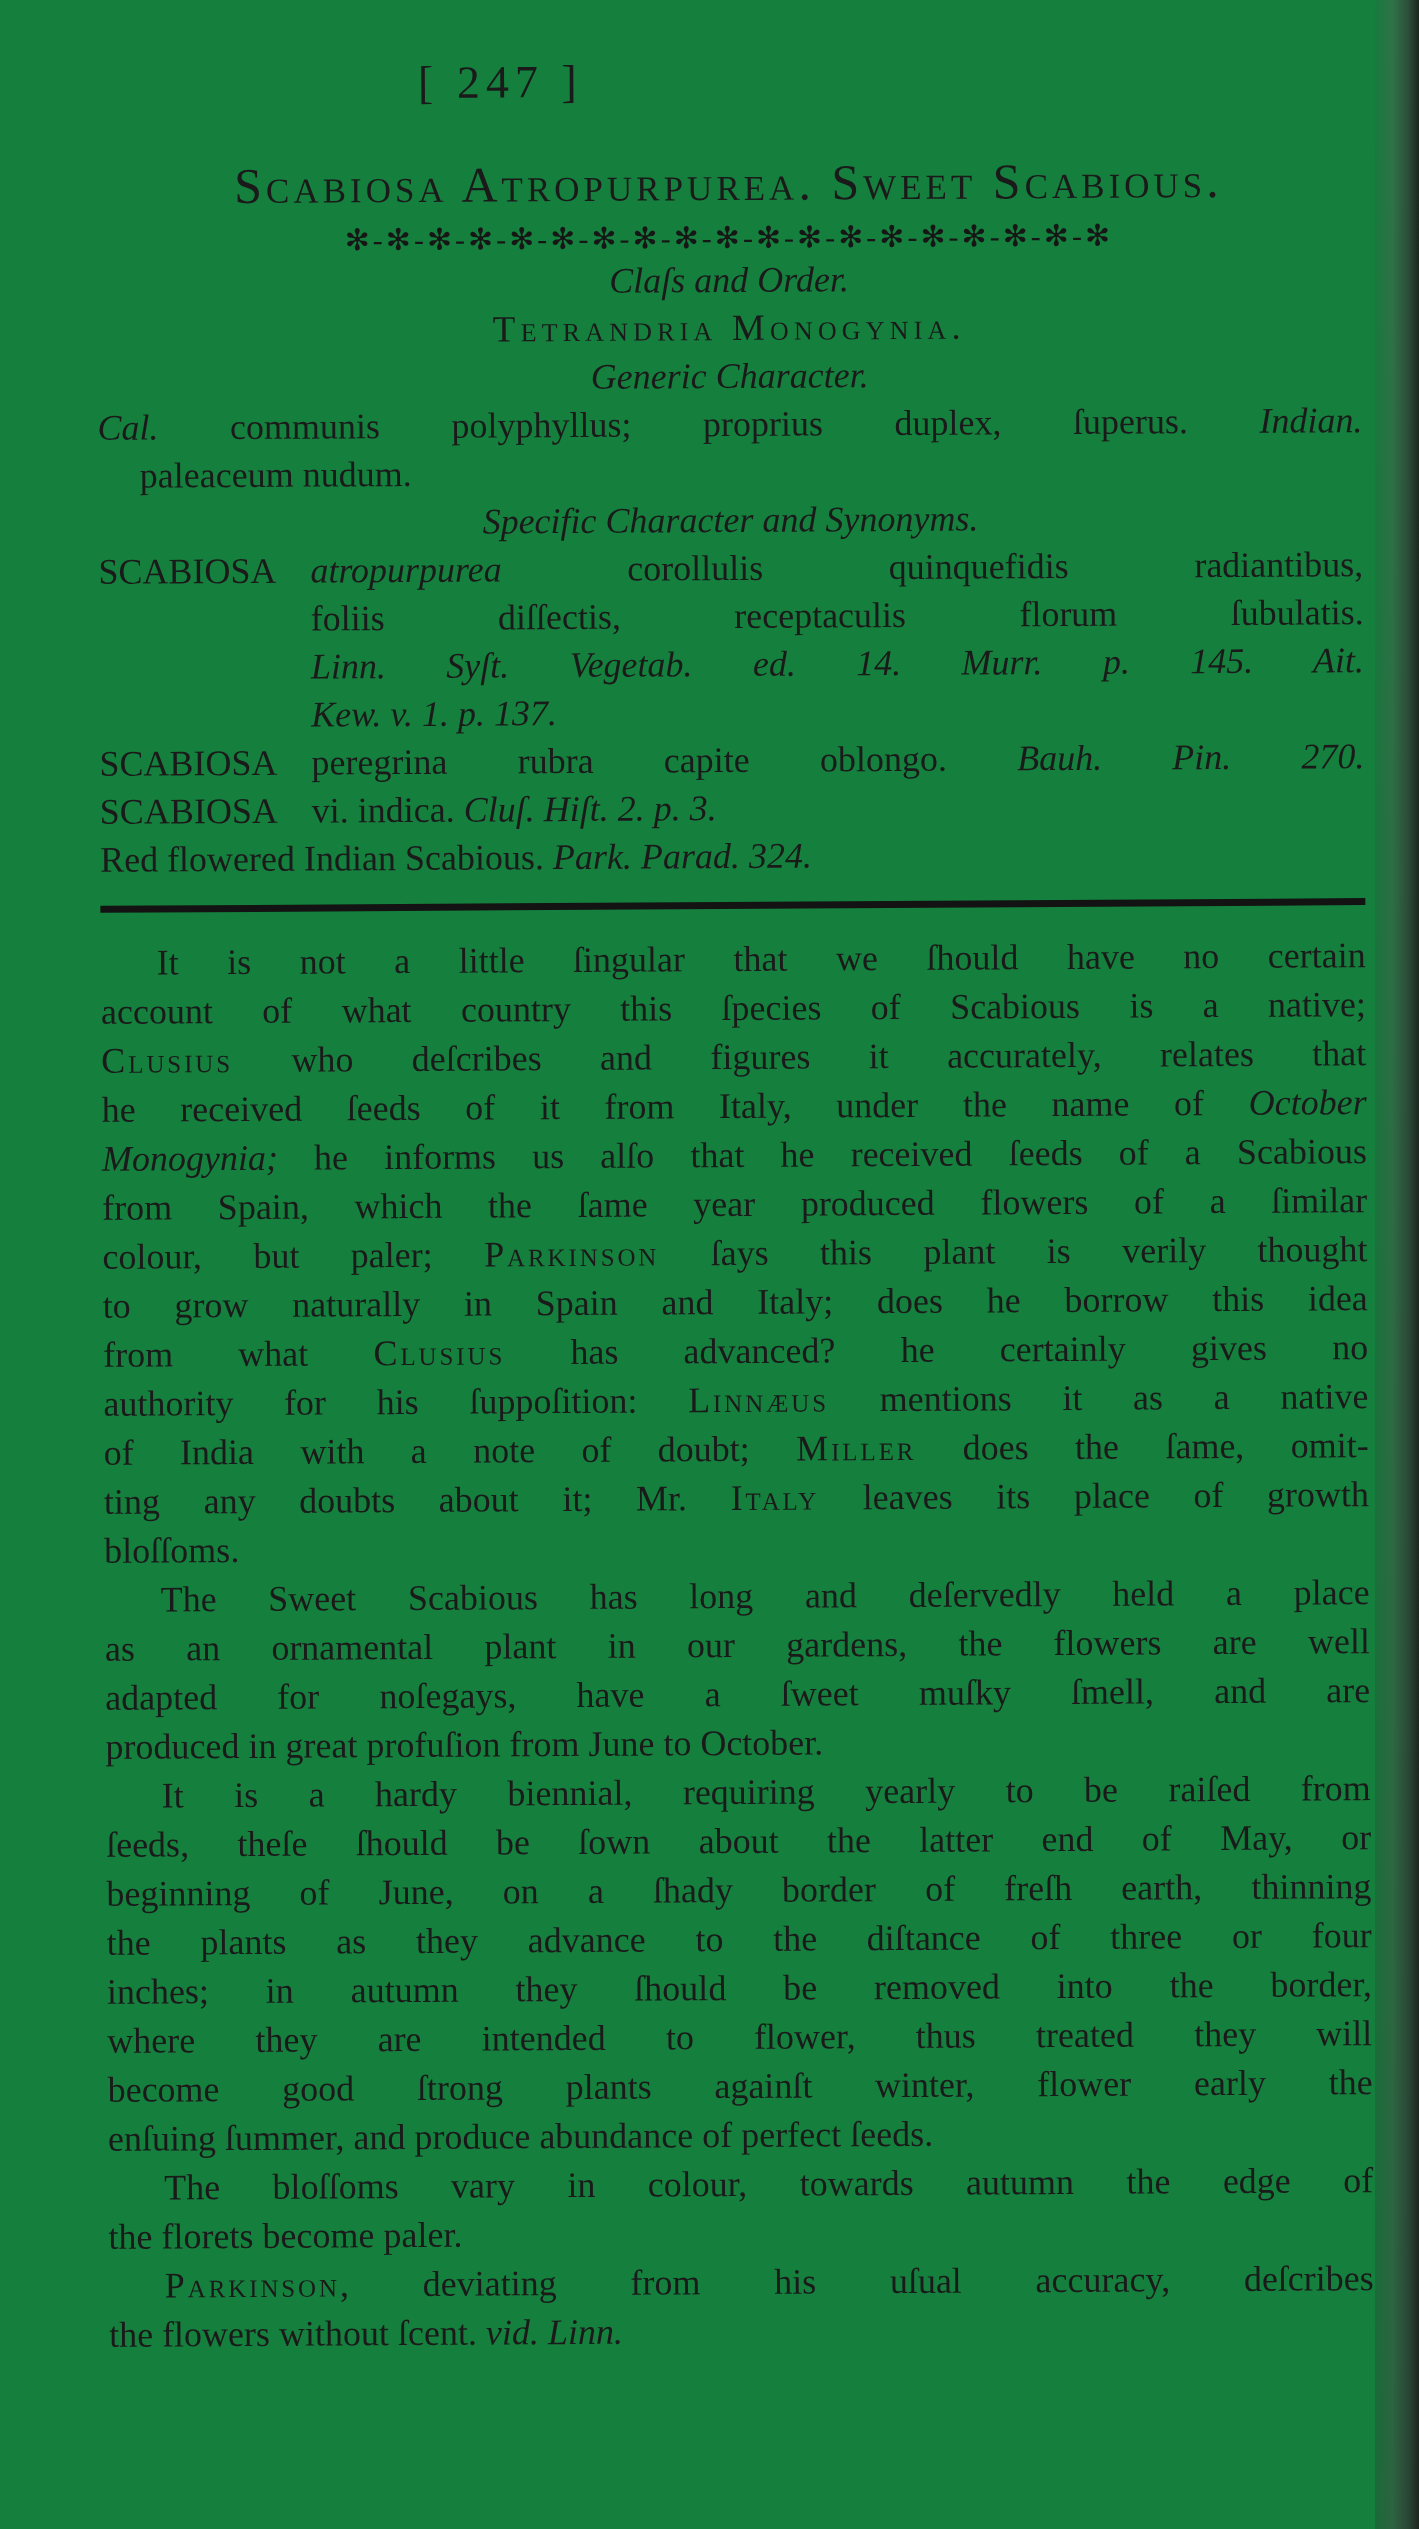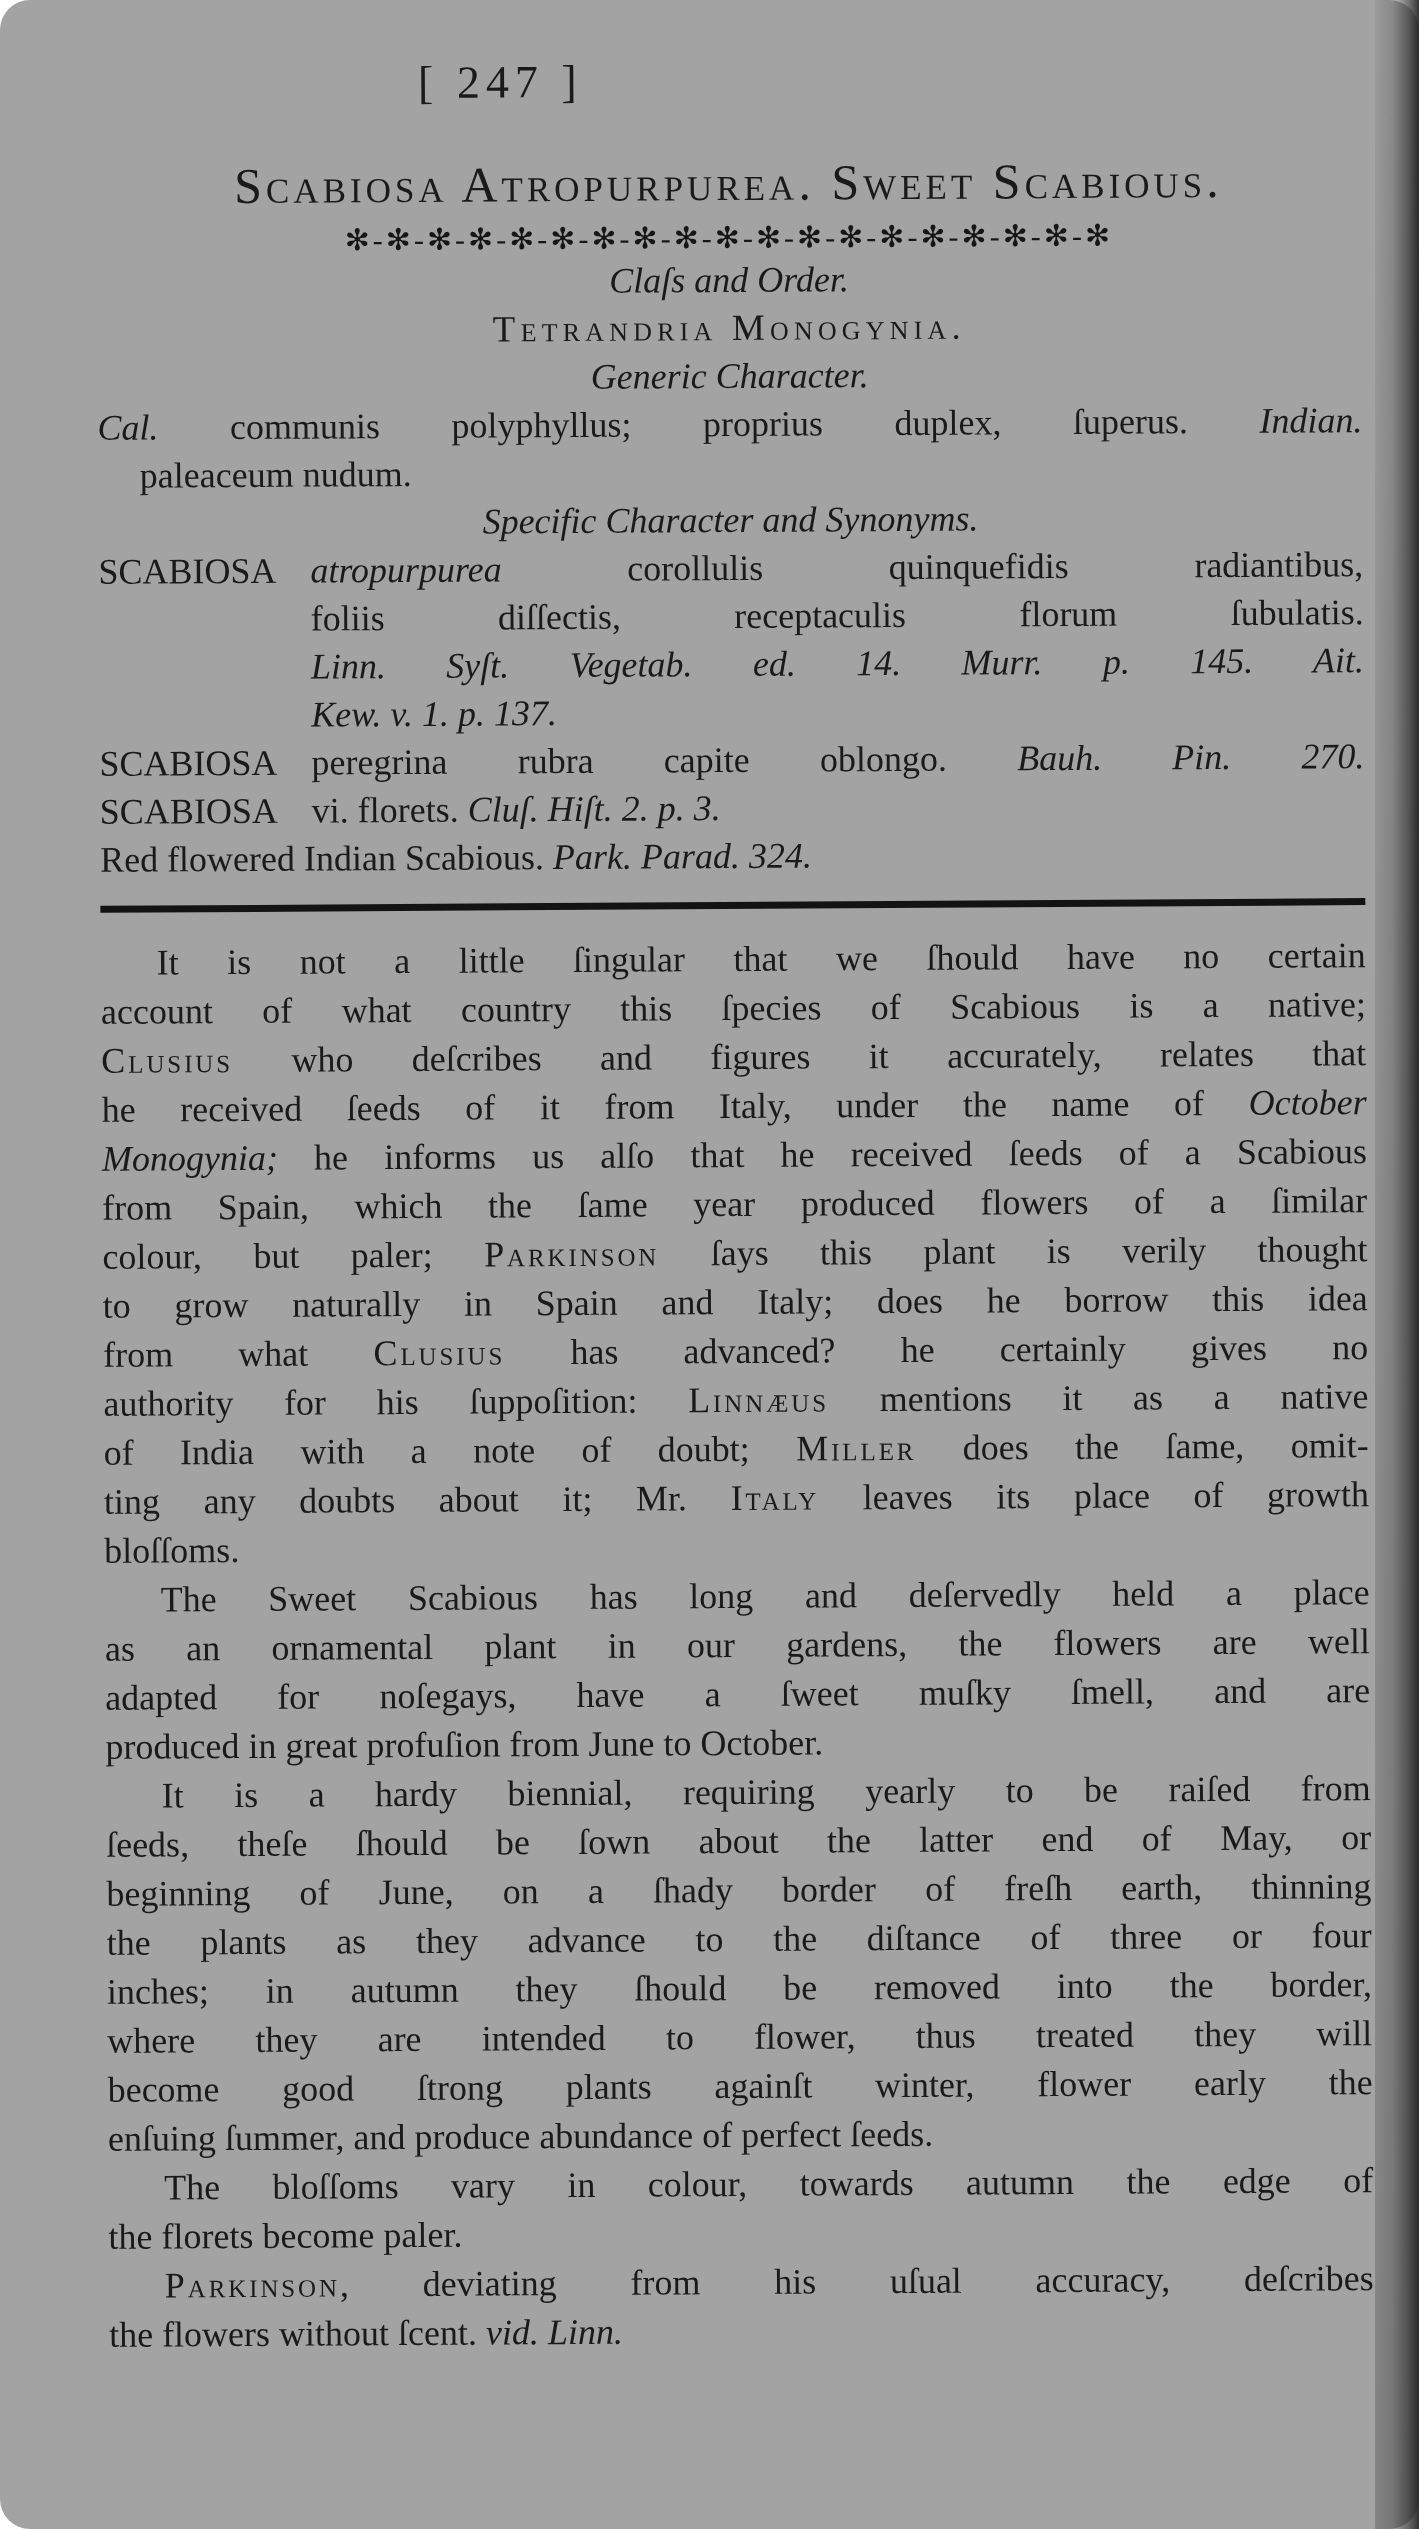--- a/index.html
+++ b/index.html
@@ -2,21 +2,21 @@
 <html><head>
 <meta charset="utf-8">
 <style>
   html,body{margin:0;padding:0;}
   body{
     width:1419px;height:2529px;position:relative;overflow:hidden;
     background:#ffffff;
     font-family:"Liberation Serif", serif;
     color:#1a1a1a;
   }
-  .page{position:absolute;inset:0;background:#a3a3a3;border-radius:30px;}
+  .page{position:absolute;inset:0;background:#15803d;}
   .content{
     position:absolute;left:95px;top:28px;width:1265px;
     transform:rotate(-0.35deg);transform-origin:50% 0;
   }
   
   .pagenum{margin:30px 0 0 195px;width:420px;text-align:center;
     font-size:46px;line-height:1;letter-spacing:6px;}
   .title{margin-top:54px;text-align:center;font-size:50px;line-height:1;
     font-variant:small-caps;letter-spacing:4px;white-space:nowrap;}
   .ornament{margin-top:12px;text-align:center;font-size:30px;line-height:36px;
@@ -74,21 +74,21 @@
       </div>
 
     <div class="fm center i">Specific Character and Synonyms.</div>
 
     <div>
         <div class="fm j"><span class="lead">SCABIOSA</span><span class="i">atropurpurea</span><span> corollulis quinquefidis radiantibus,</span></div>
         <div class="fm shang j"><span>foliis diſſectis, receptaculis florum ſubulatis.</span></div>
         <div class="fm shang j"><span class="i">Linn. Syſt. Vegetab. ed. 14. Murr. p. 145. Ait.</span></div>
         <div class="fm shang"><span class="i">Kew. v. 1. p. 137.</span></div>
         <div class="fm j"><span class="lead">SCABIOSA</span><span>peregrina rubra capite oblongo. </span><span class="i">Bauh. Pin. 270.</span></div>
-        <div class="fm"><span class="lead">SCABIOSA</span><span>vi. florets. </span><span class="i">Cluſ. Hiſt. 2. p. 3.</span></div>
+        <div class="fm"><span class="lead">SCABIOSA</span><span>vi. indica. </span><span class="i">Cluſ. Hiſt. 2. p. 3.</span></div>
         <div class="fm"><span>Red flowered Indian Scabious. </span><span class="i">Park. Parad. 324.</span></div>
       </div>
 
     <div class="rule"></div>
 
     <div class="bodytext">
         <div class="bline f"><span>It is not a little ſingular that we ſhould have no certain</span></div>
         <div class="bline"><span>account of what country this ſpecies of Scabious is a native;</span></div>
         <div class="bline"><span class="sc">Clusius</span><span> who deſcribes and figures it accurately, relates that</span></div>
         <div class="bline"><span>he received ſeeds of it from Italy, under the name of </span><span class="i">October</span></div>

